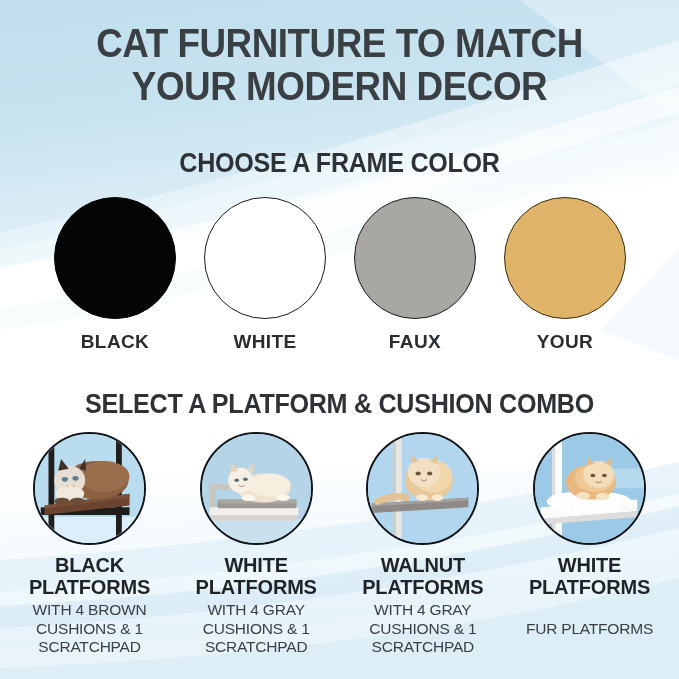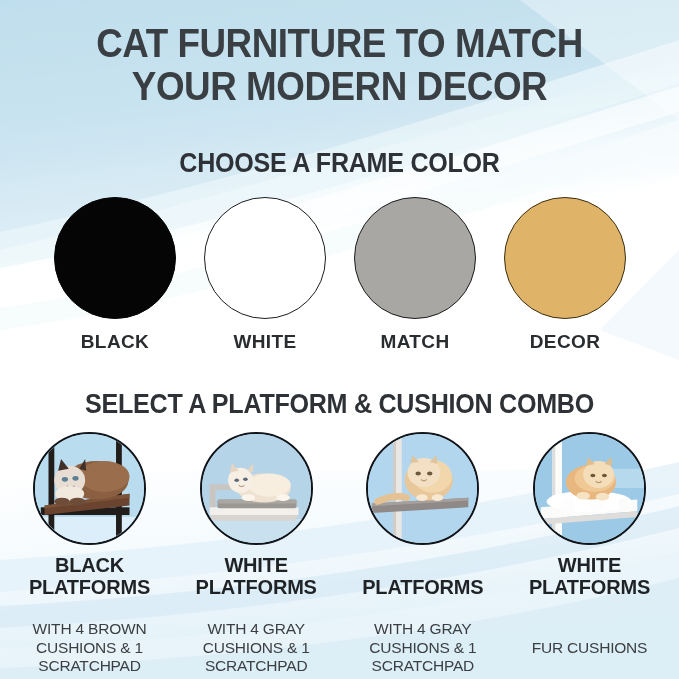--- a/index.html
+++ b/index.html
@@ -136,21 +136,21 @@
 
   .combo-title {
     margin-top: 10px;
     font-size: 20px;
     font-weight: bold;
     color: #1f2326;
     line-height: 1.08;
     letter-spacing: -0.2px;
   }
   .combo-sub {
-    margin-top: 22px;
+    margin-top: 3px;
     font-size: 15.5px;
     color: #3b3f43;
     line-height: 1.2;
     letter-spacing: -0.2px;
   }
 </style>
 </head>
 <body>
 
 <div id="infographic">
@@ -208,26 +208,26 @@
         <div class="swatch-label">BLACK</div>
       </div>
 
       <div class="swatch-item">
         <div class="swatch-circle" id="sw1" style="background: rgb(255, 255, 255); border-color: rgb(29, 29, 29);"></div>
         <div class="swatch-label">WHITE</div>
       </div>
 
       <div class="swatch-item">
         <div class="swatch-circle" id="sw2" style="background: rgb(168, 167, 163); border-color: rgb(29, 29, 29);"></div>
-        <div class="swatch-label">MATCH</div>
+        <div class="swatch-label">FAUX</div>
       </div>
 
       <div class="swatch-item">
         <div class="swatch-circle" id="sw3" style="background: rgb(223, 179, 104); border-color: rgb(58, 47, 20);"></div>
-        <div class="swatch-label">DECOR</div>
+        <div class="swatch-label">YOUR</div>
       </div>
 
     </div>
 
     <div class="section-heading" id="combo-heading">SELECT A PLATFORM &amp; CUSHION COMBO</div>
 
     <div class="combo-row">
 
       <div class="combo-card">
         <div class="photo-circle">
@@ -329,21 +329,21 @@
             <ellipse cx="64" cy="41" rx="2.8" ry="2" fill="#6b5a3c"></ellipse>
             <path d="M55,47 q3,3 6,0" stroke="#b89a72" stroke-width="1.2" fill="none"></path>
 
             <path d="M10,70 q18,-8 30,-4" stroke="#e5c294" stroke-width="7" fill="none" stroke-linecap="round"></path>
 
             <ellipse cx="56" cy="66" rx="6" ry="3.5" fill="#f7e8cf"></ellipse>
             <ellipse cx="72" cy="66" rx="6" ry="3.5" fill="#f7e8cf"></ellipse>
           </svg>
         </div>
         <div class="combo-title">
-          <br>
+          <span>WALNUT</span><br>
           <span>PLATFORMS</span>
         </div>
         <div class="combo-sub">
           <span>WITH 4 GRAY</span><br>
           <span>CUSHIONS &amp; 1</span><br>
           <span>SCRATCHPAD</span>
         </div>
       </div>
 
       <div class="combo-card">
@@ -379,20 +379,20 @@
             <ellipse cx="50" cy="64" rx="7" ry="4" fill="#f6e3c3"></ellipse>
             <ellipse cx="70" cy="65" rx="7" ry="4" fill="#f6e3c3"></ellipse>
           </svg>
         </div>
         <div class="combo-title">
           <span>WHITE</span><br>
           <span>PLATFORMS</span>
         </div>
         <div class="combo-sub">
           <br>
-          <span>FUR CUSHIONS</span><br>
+          <span>FUR PLATFORMS</span><br>
         </div>
       </div>
 
     </div>
 
   </div>
 </div>
 
 </body></html>

